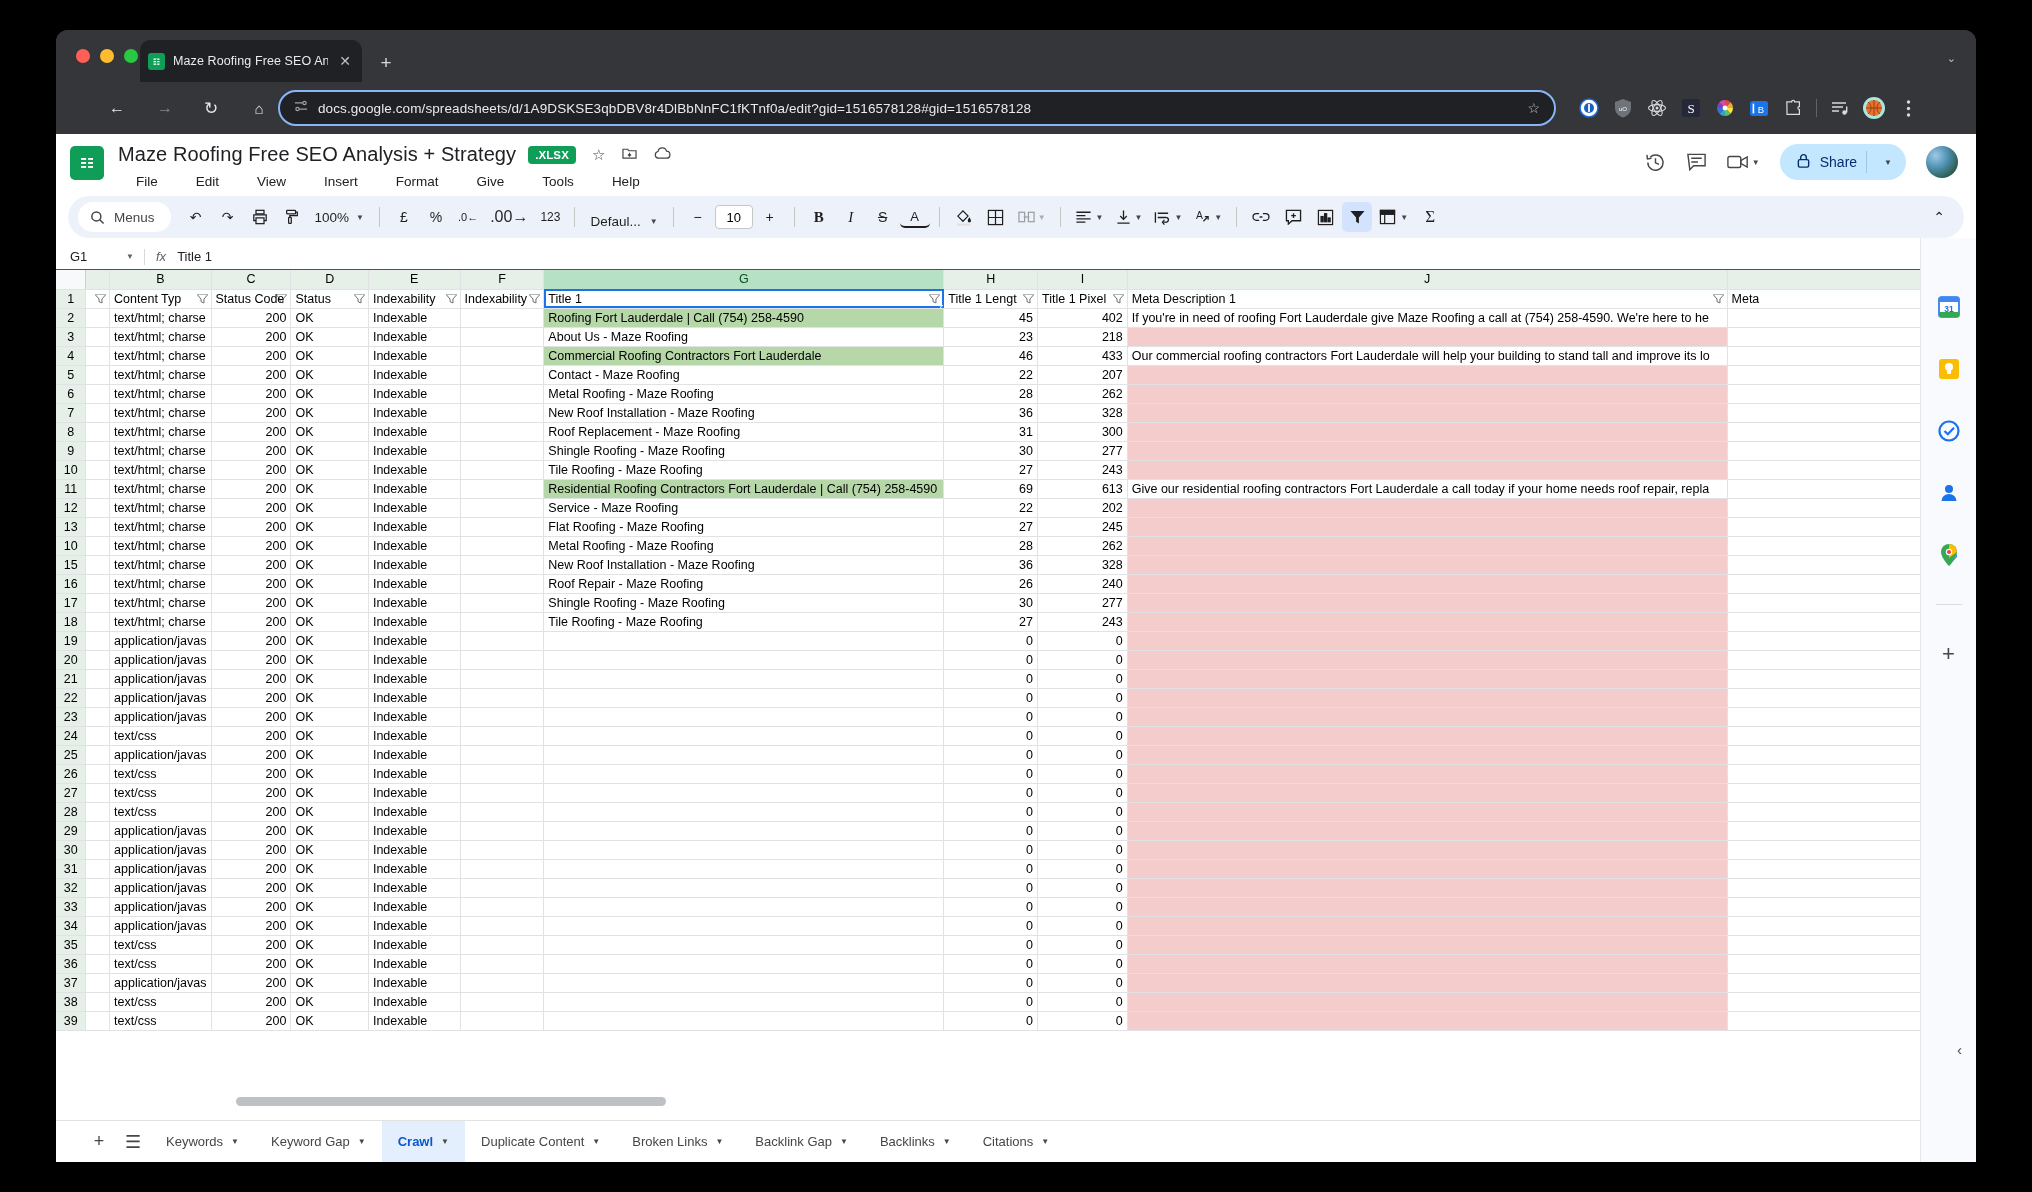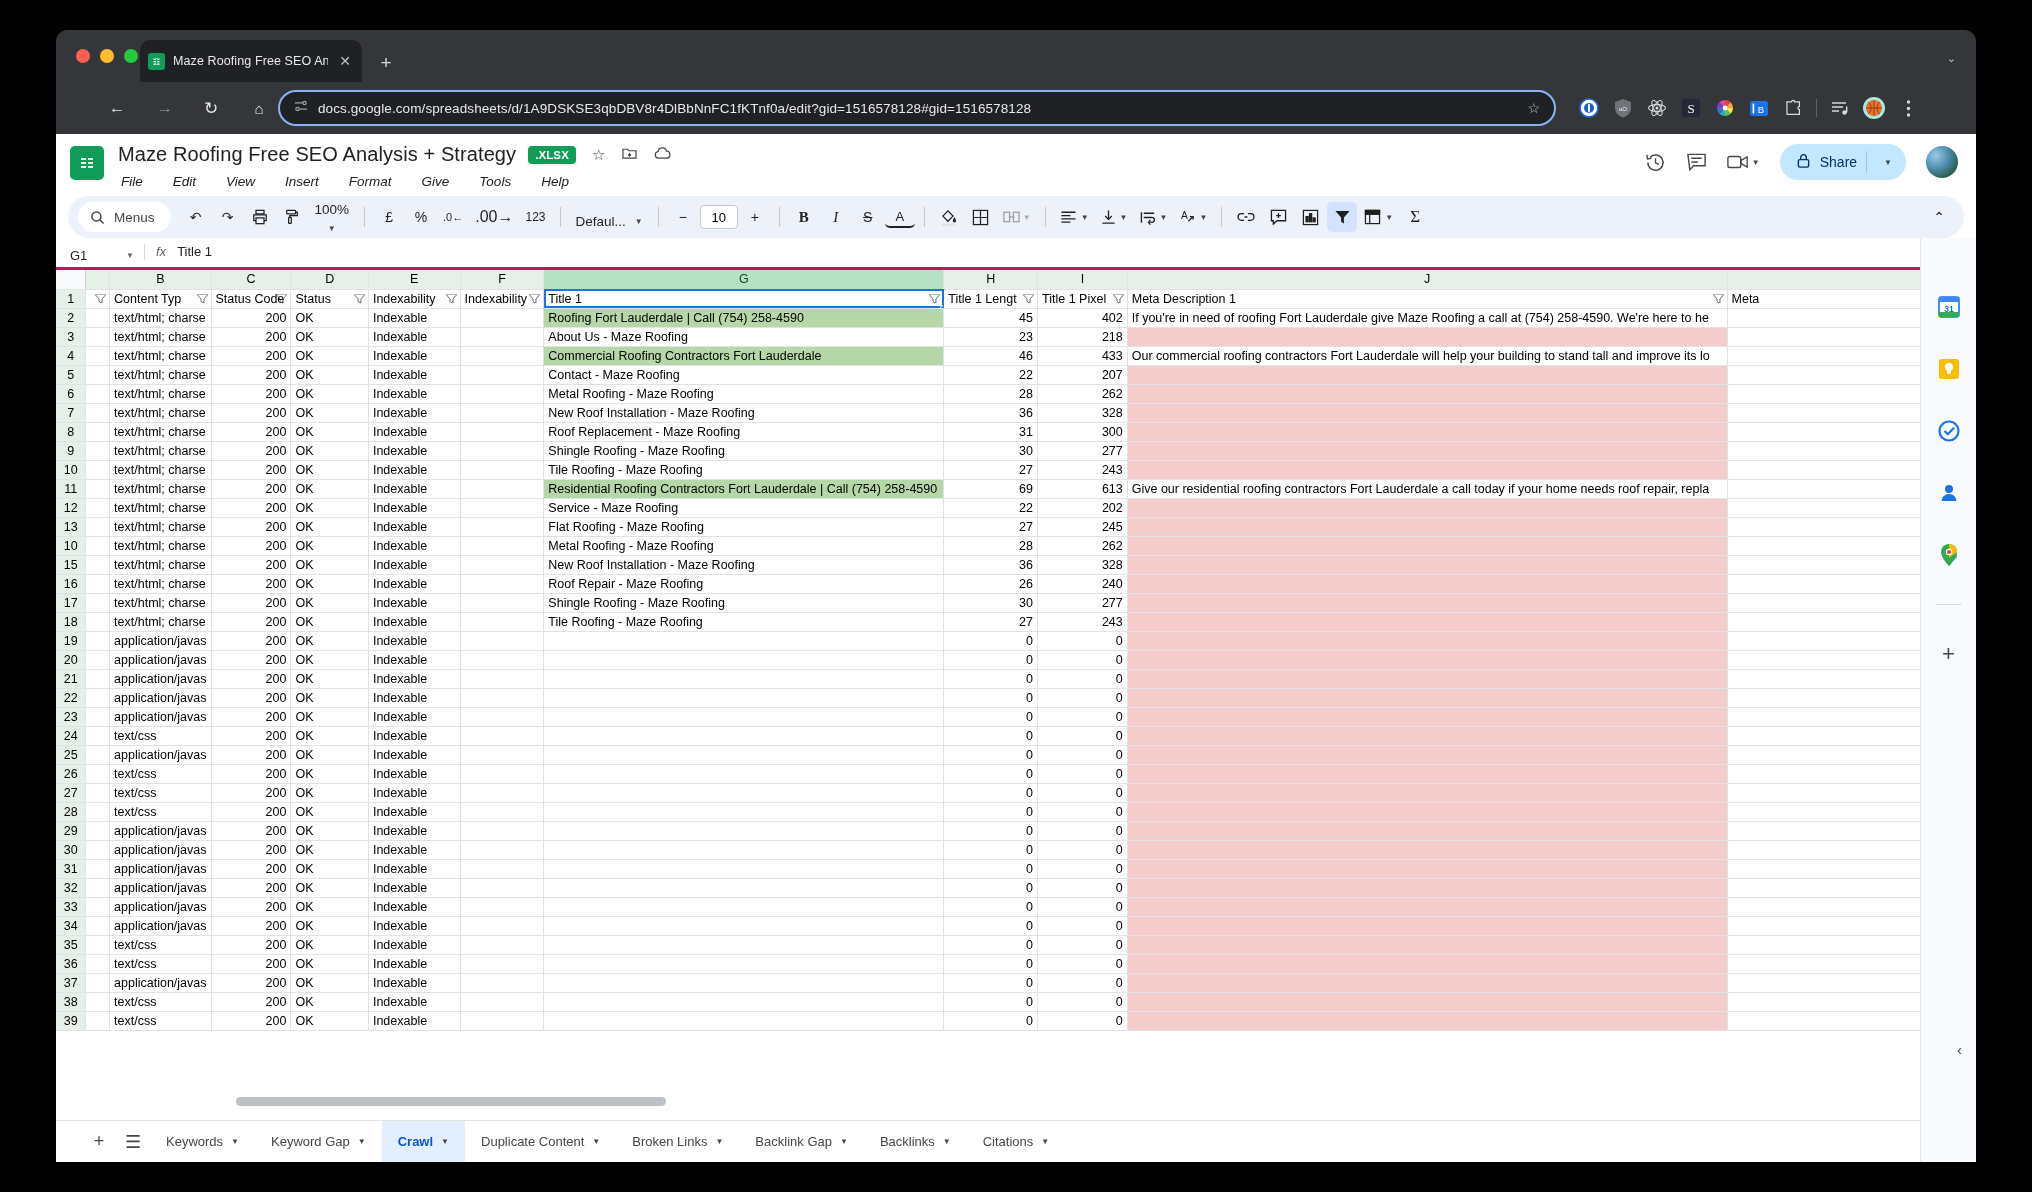--- a/index.html
+++ b/index.html
@@ -74,21 +74,21 @@
   .app {
     position:absolute; left:0; top:104px; width:1920px; height:1028px; background:#fff;
   }
   .app-head { position:relative; height:62px; background:#fff; }
   .sheets-logo {
     position:absolute; left:14px; top:12px; width:34px; height:34px;
     background:#0f9d58; border-radius:5px; display:flex; align-items:center; justify-content:center;
   }
   .doc-title { position:absolute; left:62px; top:9px; font-size:20px; color:#202124; letter-spacing:.1px; }
 
-  .menu-row { position:absolute; left:62px; top:38px; display:flex; gap:24px;font-style:italic; }
+  .menu-row { position:absolute; left:77px; top:38px; display:flex; gap:32px; }
   .menu-item { font-size:13.5px; color:#202124; padding:2px 3px; border-radius:4px; }
 
   .head-right { position:absolute; right:18px; top:10px; display:flex; align-items:center; gap:20px; }
   .hr-icon { color:#444746; display:flex; align-items:center; gap:3px; }
   .share-btn {
     display:flex; align-items:center; background:#c2e7ff; border-radius:18px; height:36px;
     padding:0 6px 0 16px; gap:9px; color:#062e6f; font-size:14px;
   }
   .share-div { width:1px; height:22px; background:#9ac7e8; }
   .avatar { width:32px; height:32px; border-radius:50%;
@@ -102,33 +102,33 @@
   .tb {
     height:30px; min-width:30px; border-radius:5px; display:flex; align-items:center;
     justify-content:center; color:#1f1f1f; font-size:14px; padding:0 5px;
   }
   .tb.active { background:#d3e3fd; }
   .tb-search {
     background:#fff; border-radius:16px; height:30px; display:flex; align-items:center;
     gap:9px; padding:0 16px 0 12px; color:#444746; font-size:13.5px; margin-right:8px;
   }
   .tb-sep { width:1px; height:20px; background:#c4c7c5; margin:0 7px; }
-  .tb-zoom { font-size:13.5px; padding:0 6px; display:flex; align-items:center; gap:7px;flex-direction:column; }
+  .tb-zoom { font-size:13.5px; padding:0 6px; display:flex; align-items:center; gap:7px; }
   .tb-font { font-size:13.5px; display:flex; align-items:center; gap:9px; padding:0 6px;margin-top:8px; }
   .fontsize-box {
     border:1px solid #c4c7c5; border-radius:4px; width:38px; height:24px;
     display:flex; align-items:center; justify-content:center; font-size:13px; background:#fff;
   }
   .caret { font-size:8px; color:#444746; }
   .tb-right { margin-left:auto; }
 
   
   .formula-bar {
-    position:relative; height:26px; margin-top:6px; display:flex; 
-    border-bottom:3px solid #be185d; font-size:13px; color:#202124;
+    position:relative; height:26px; margin-top:6px; display:flex; align-items:center;
+    border-bottom:1px solid #be185d; font-size:13px; color:#202124;
   }
   .namebox { width:88px; padding-left:14px; display:flex; align-items:center; }
   .namebox-caret { margin-left:auto; margin-right:10px; font-size:8px; color:#5f6368; }
   .fb-sep { width:1px; height:16px; background:#d7dad9; }
   .fx { padding:0 11px; color:#5f6368; font-style:italic; font-size:13px; }
   .fb-value { font-size:13px; color:#202124; }
 
   
   .grid-wrap { position:relative; width:1920px; height:100%; background:#fff; }
   table.grid { border-collapse:collapse; table-layout:fixed; }

